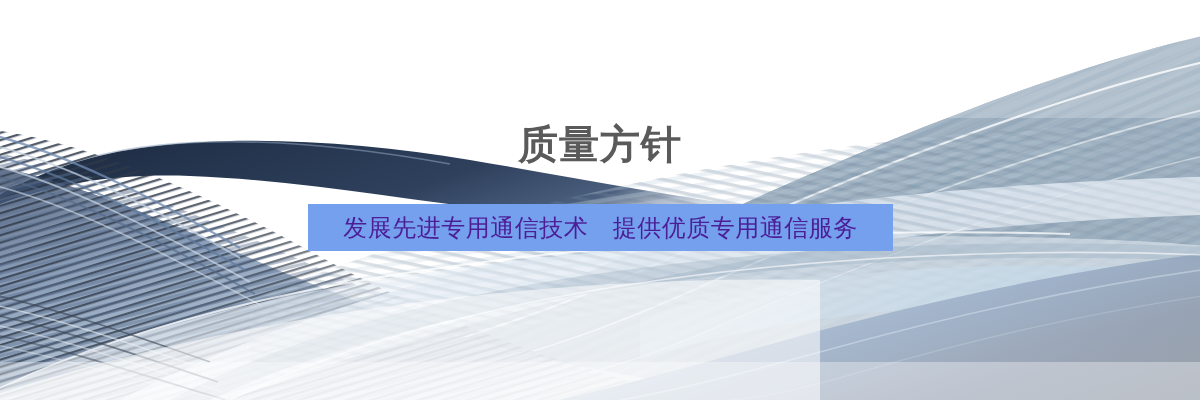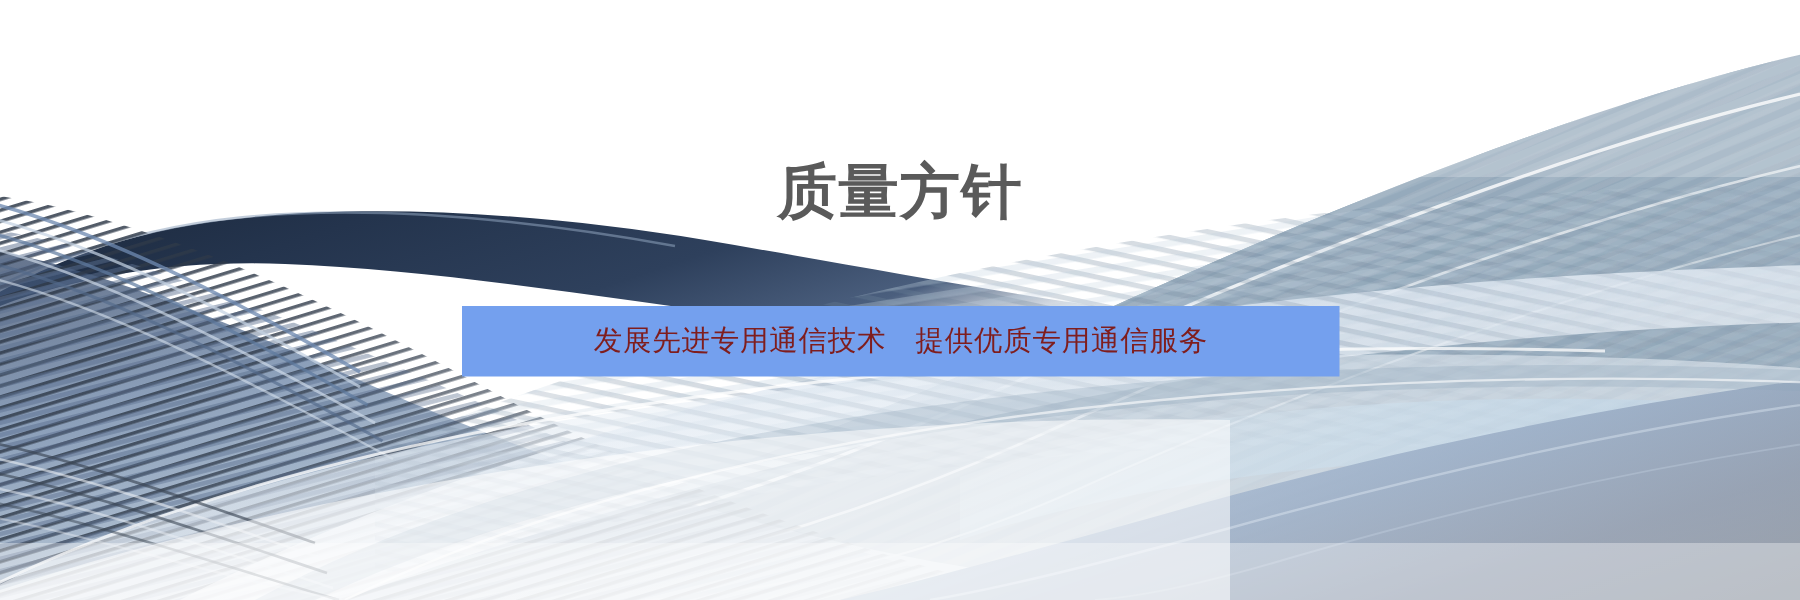--- a/index.html
+++ b/index.html
@@ -23,43 +23,43 @@
     display:block;
   }
   #content {
     position:absolute;
     left:0; top:0;
     width:1200px; height:400px;
     z-index:5;
   }
   .page-title {
     position:absolute;
-    left:0; top:106px;
+    left:0; top:122px;
     width:1200px;
     text-align:center;
     font-size:40px;
     line-height:44px;
     font-weight:bold;
     color:#5a5a5a;
     letter-spacing:1px;
     white-space:nowrap;
   }
   .slogan-bar {
     position:absolute;
     left:308px; top:204px;
     width:585px; height:47px;
     background:#74a0ee;
     display:flex;
     align-items:center;
     justify-content:center;
   }
   .slogan-text {
-    font-size:19px;
+    font-size:24px;
     line-height:27px;
-    color:#7f1d1d;
+    color:#4c1d95;
     font-weight:normal;
     letter-spacing:0.5px;
     white-space:pre;
   }
 </style>
 </head>
 <body>
 
 <div id="banner">
 

